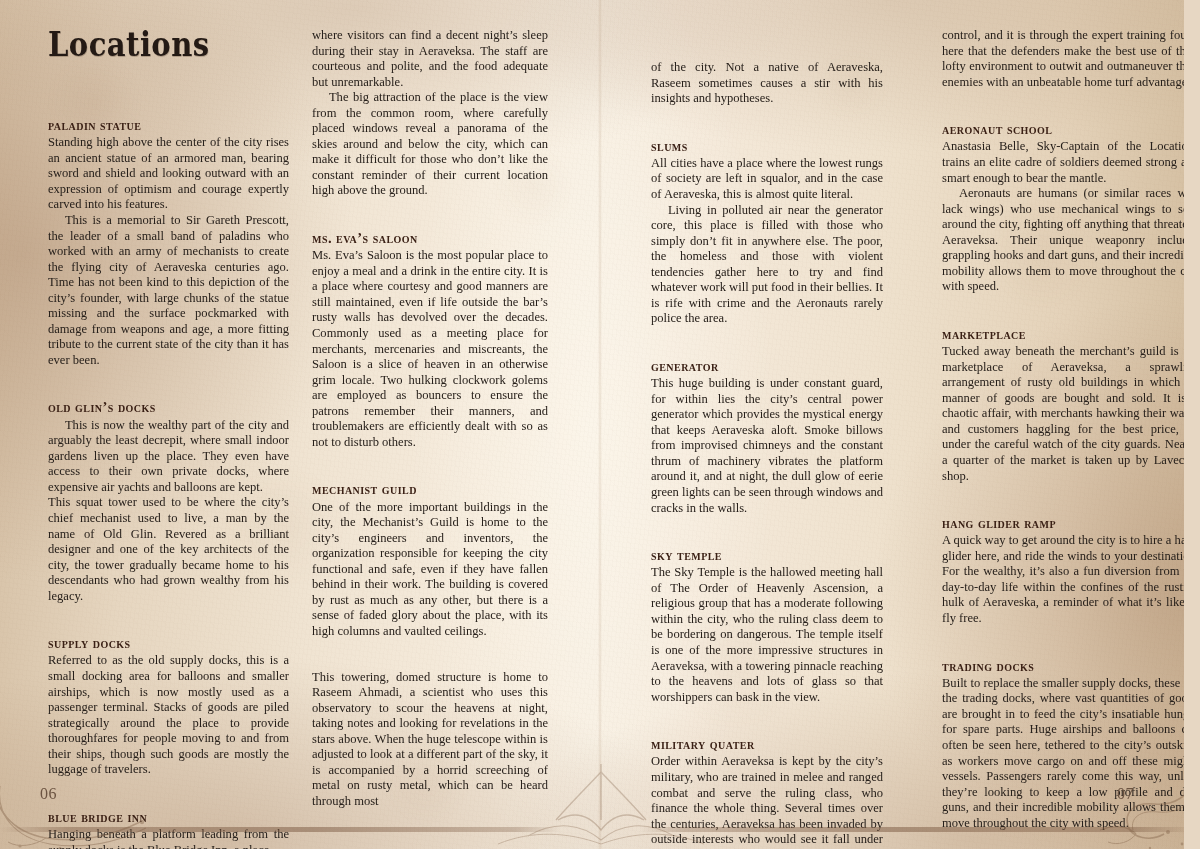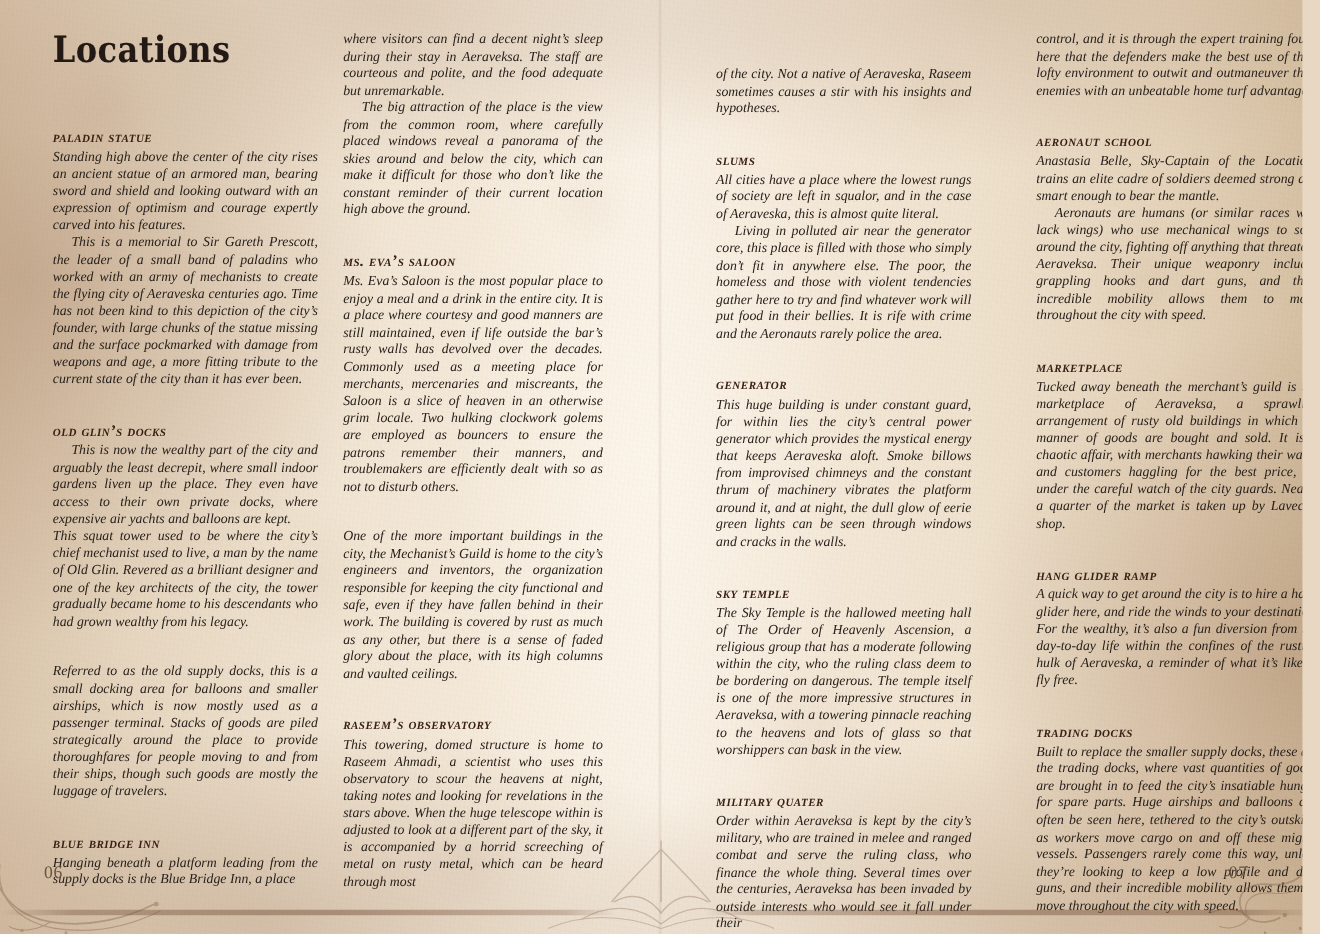--- a/index.html
+++ b/index.html
@@ -92,21 +92,21 @@
     font-size: 33px;
     letter-spacing: 0.5px;
     color: #241a15;
     margin: 0 0 41px 0;
     line-height: 1;
     transform: scaleX(0.88);
     transform-origin: left center;
     text-shadow: 0.5px 0.5px 0 rgba(60,40,25,0.25);
   }
 
-  .section { margin: 0 0 16px 0; font-style: italic; }
+  .section { margin: 0 0 16px 0; }
 
   .heading {
     font-family: "Liberation Serif", serif;
     font-weight: 700;
     font-size: 14.6px;
     font-variant: small-caps;
     text-transform: lowercase;
     letter-spacing: 0.45px;
     color: #3a2015;
     margin: 0 0 1px 0;
@@ -179,20 +179,21 @@
             <p class="body indent">This is a memorial to Sir Gareth Prescott, the leader of a small band of paladins who worked with an army of mechanists to create the flying city of Aeraveska centuries ago. Time has not been kind to this depiction of the city’s founder, with large chunks of the statue missing and the surface pockmarked with damage from weapons and age, a more fitting tribute to the current state of the city than it has ever been.</p>
           </div>
           <div class="section">
             <div class="gap"></div>
             <div class="heading">Old Glin’s Docks</div>
             <p class="body indent">This is now the wealthy part of the city and arguably the least decrepit, where small indoor gardens liven up the place. They even have access to their own private docks, where expensive air yachts and balloons are kept.</p>
             <p class="body cont">This squat tower used to be where the city’s chief mechanist used to live, a man by the name of Old Glin. Revered as a brilliant designer and one of the key architects of the city, the tower gradually became home to his descendants who had grown wealthy from his legacy.</p>
           </div>
           <div class="section">
             <div class="gap"></div>
+            <div class="heading">Supply Docks</div>
             <p class="body cont">Referred to as the old supply docks, this is a small docking area for balloons and smaller airships, which is now mostly used as a passenger terminal. Stacks of goods are piled strategically around the place to provide thoroughfares for people moving to and from their ships, though such goods are mostly the luggage of travelers.</p>
           </div>
           <div class="section">
             <div class="gap"></div>
             <div class="heading">Blue Bridge Inn</div>
             <p class="body cont">Hanging beneath a platform leading from the supply docks is the Blue Bridge Inn, a place</p>
           </div>
         </div>
     </div>
 
@@ -202,25 +203,25 @@
             <p class="body cont">where visitors can find a decent night’s sleep during their stay in Aeraveksa. The staff are courteous and polite, and the food adequate but unremarkable.</p>
             <p class="body indent">The big attraction of the place is the view from the common room, where carefully placed windows reveal a panorama of the skies around and below the city, which can make it difficult for those who don’t like the constant reminder of their current location high above the ground.</p>
           </div>
           <div class="section">
             <div class="gap"></div>
             <div class="heading">Ms. Eva’s Saloon</div>
             <p class="body cont">Ms. Eva’s Saloon is the most popular place to enjoy a meal and a drink in the entire city. It is a place where courtesy and good manners are still maintained, even if life outside the bar’s rusty walls has devolved over the decades. Commonly used as a meeting place for merchants, mercenaries and miscreants, the Saloon is a slice of heaven in an otherwise grim locale. Two hulking clockwork golems are employed as bouncers to ensure the patrons remember their manners, and troublemakers are efficiently dealt with so as not to disturb others.</p>
           </div>
           <div class="section">
             <div class="gap"></div>
+            <div class="heading">Mechanist Guild</div>
             <p class="body cont">One of the more important buildings in the city, the Mechanist’s Guild is home to the city’s engineers and inventors, the organization responsible for keeping the city functional and safe, even if they have fallen behind in their work. The building is covered by rust as much as any other, but there is a sense of faded glory about the place, with its high columns and vaulted ceilings.</p>
           </div>
           <div class="section">
             <div class="gap"></div>
-            <div class="heading">Raseem’s Observatory</div>
             <p class="body cont">This towering, domed structure is home to Raseem Ahmadi, a scientist who uses this observatory to scour the heavens at night, taking notes and looking for revelations in the stars above. When the huge telescope within is adjusted to look at a different part of the sky, it is accompanied by a horrid screeching of metal on rusty metal, which can be heard through most</p>
           </div>
         </div>
     </div>
 
     <div class="col" id="col3">
       <div>
           <div class="section">
             <p class="body cont">of the city. Not a native of Aeraveska, Raseem sometimes causes a stir with his insights and hypotheses.</p>
           </div>

